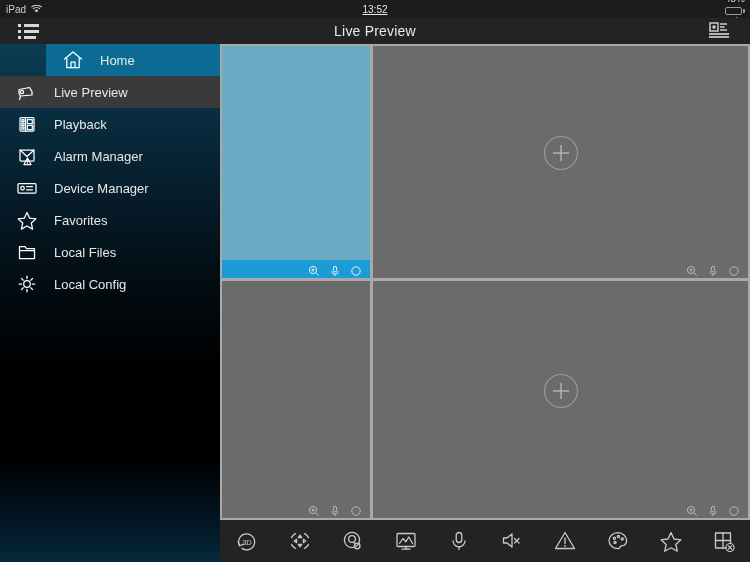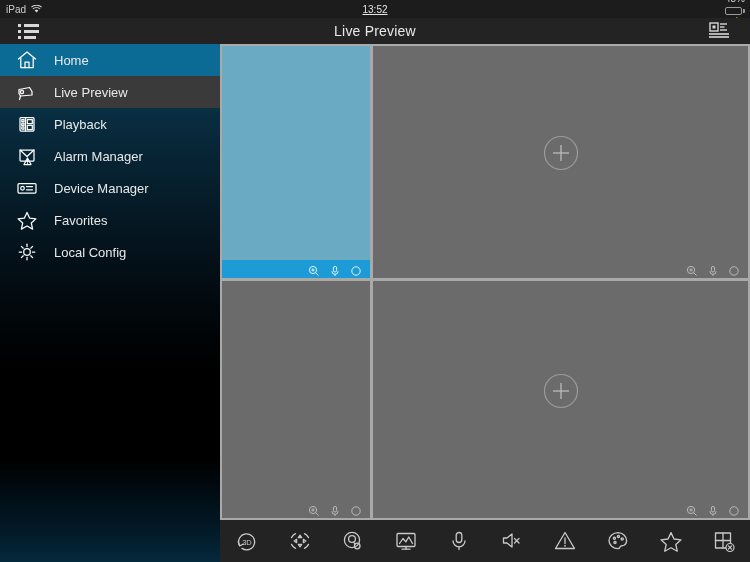--- a/index.html
+++ b/index.html
@@ -59,21 +59,21 @@
     overflow:hidden;
   }
   .menu-item {
     height:32px; display:flex; align-items:center;
     color:#e8e8e8; font-size:13px; cursor:pointer; position:relative;
   }
   .menu-item .mi-icon {
     width:54px; display:flex; align-items:center; justify-content:center;
     flex:0 0 54px;
   }
-  .menu-item.active-blue { background:#0b6b95; }
+  .menu-item.active-blue { background:#0b6b95;margin-left:46px; }
   .menu-item.active-gray { background:#3a3a3a; }
   .menu-item svg { display:block; }
 
   
   .grid {
     position:absolute; top:44px; left:220px; width:530px; height:476px;
     background:#a9a9a9;
   }
   .pane { position:absolute; background:#6b6b6b; }
   .pane.p1 { left:2px;   top:2px;   width:148px; height:232px; }
@@ -230,20 +230,29 @@
 
     <div class="menu-item">
       <span class="mi-icon">
         <svg width="22" height="21" viewBox="0 0 22 21">
           <path class="ic-w" d="M11 2.5 L13.7 8.2 L19.9 8.9 L15.3 13 L16.6 19.1 L11 16 L5.4 19.1 L6.7 13 L2.1 8.9 L8.3 8.2 Z"></path>
         </svg>
       </span>
       <span>Favorites</span>
     </div>
 
+    <div class="menu-item">
+      <span class="mi-icon">
+        <svg width="22" height="19" viewBox="0 0 22 19">
+          <path class="ic-w" d="M3.5 5.5 V15.5 H18.5 V5.5 H10.5 L9 3.5 H3.5 Z"></path>
+          <line class="ic-w" x1="3.5" y1="7.6" x2="18.5" y2="7.6"></line>
+        </svg>
+      </span>
+      <span>Local Files</span>
+    </div>
 
     <div class="menu-item">
       <span class="mi-icon">
         <svg width="22" height="22" viewBox="0 0 22 22">
           <circle class="ic-w" cx="11" cy="11" r="3.3"></circle>
           <g class="ic-w">
             <line x1="11" y1="3.2" x2="11" y2="5.6"></line>
             <line x1="11" y1="16.4" x2="11" y2="18.8"></line>
             <line x1="3.2" y1="11" x2="5.6" y2="11"></line>
             <line x1="16.4" y1="11" x2="18.8" y2="11"></line>

